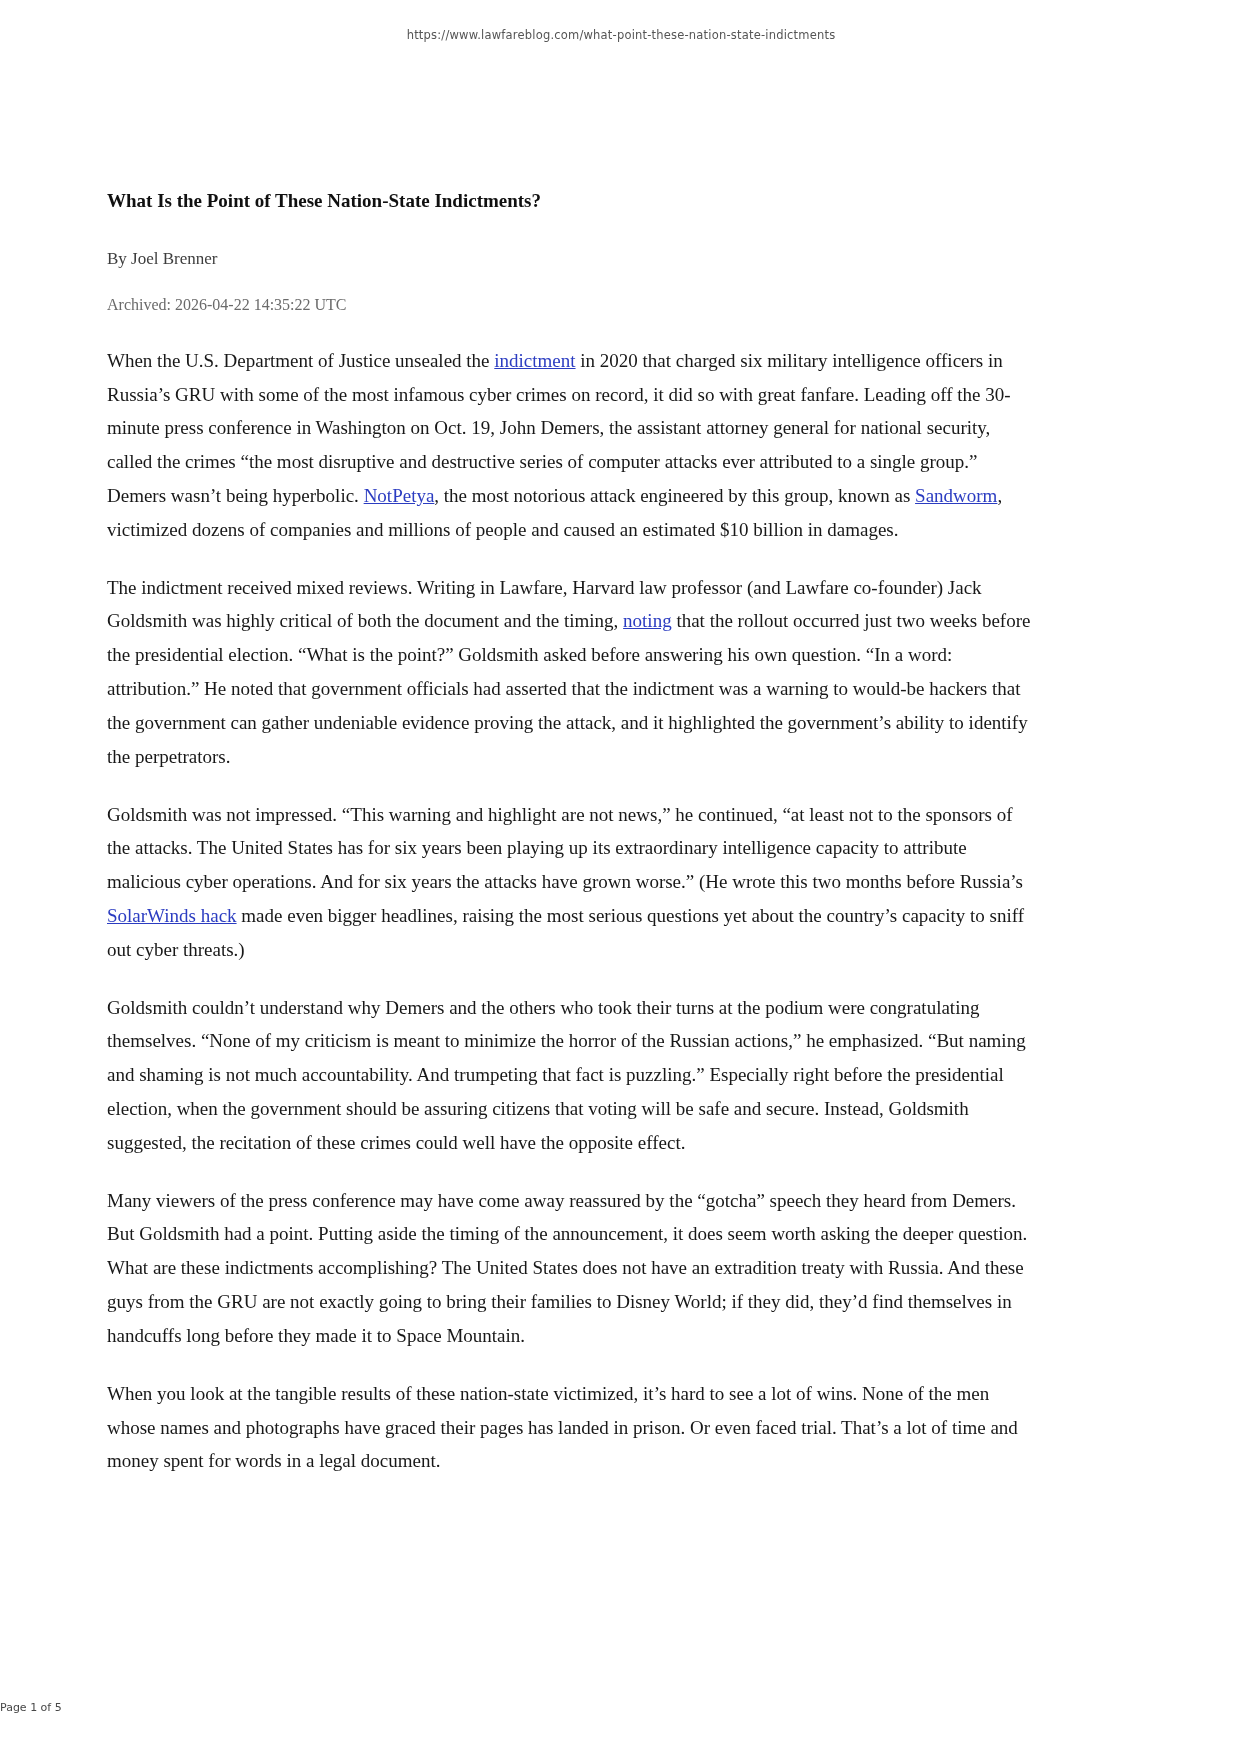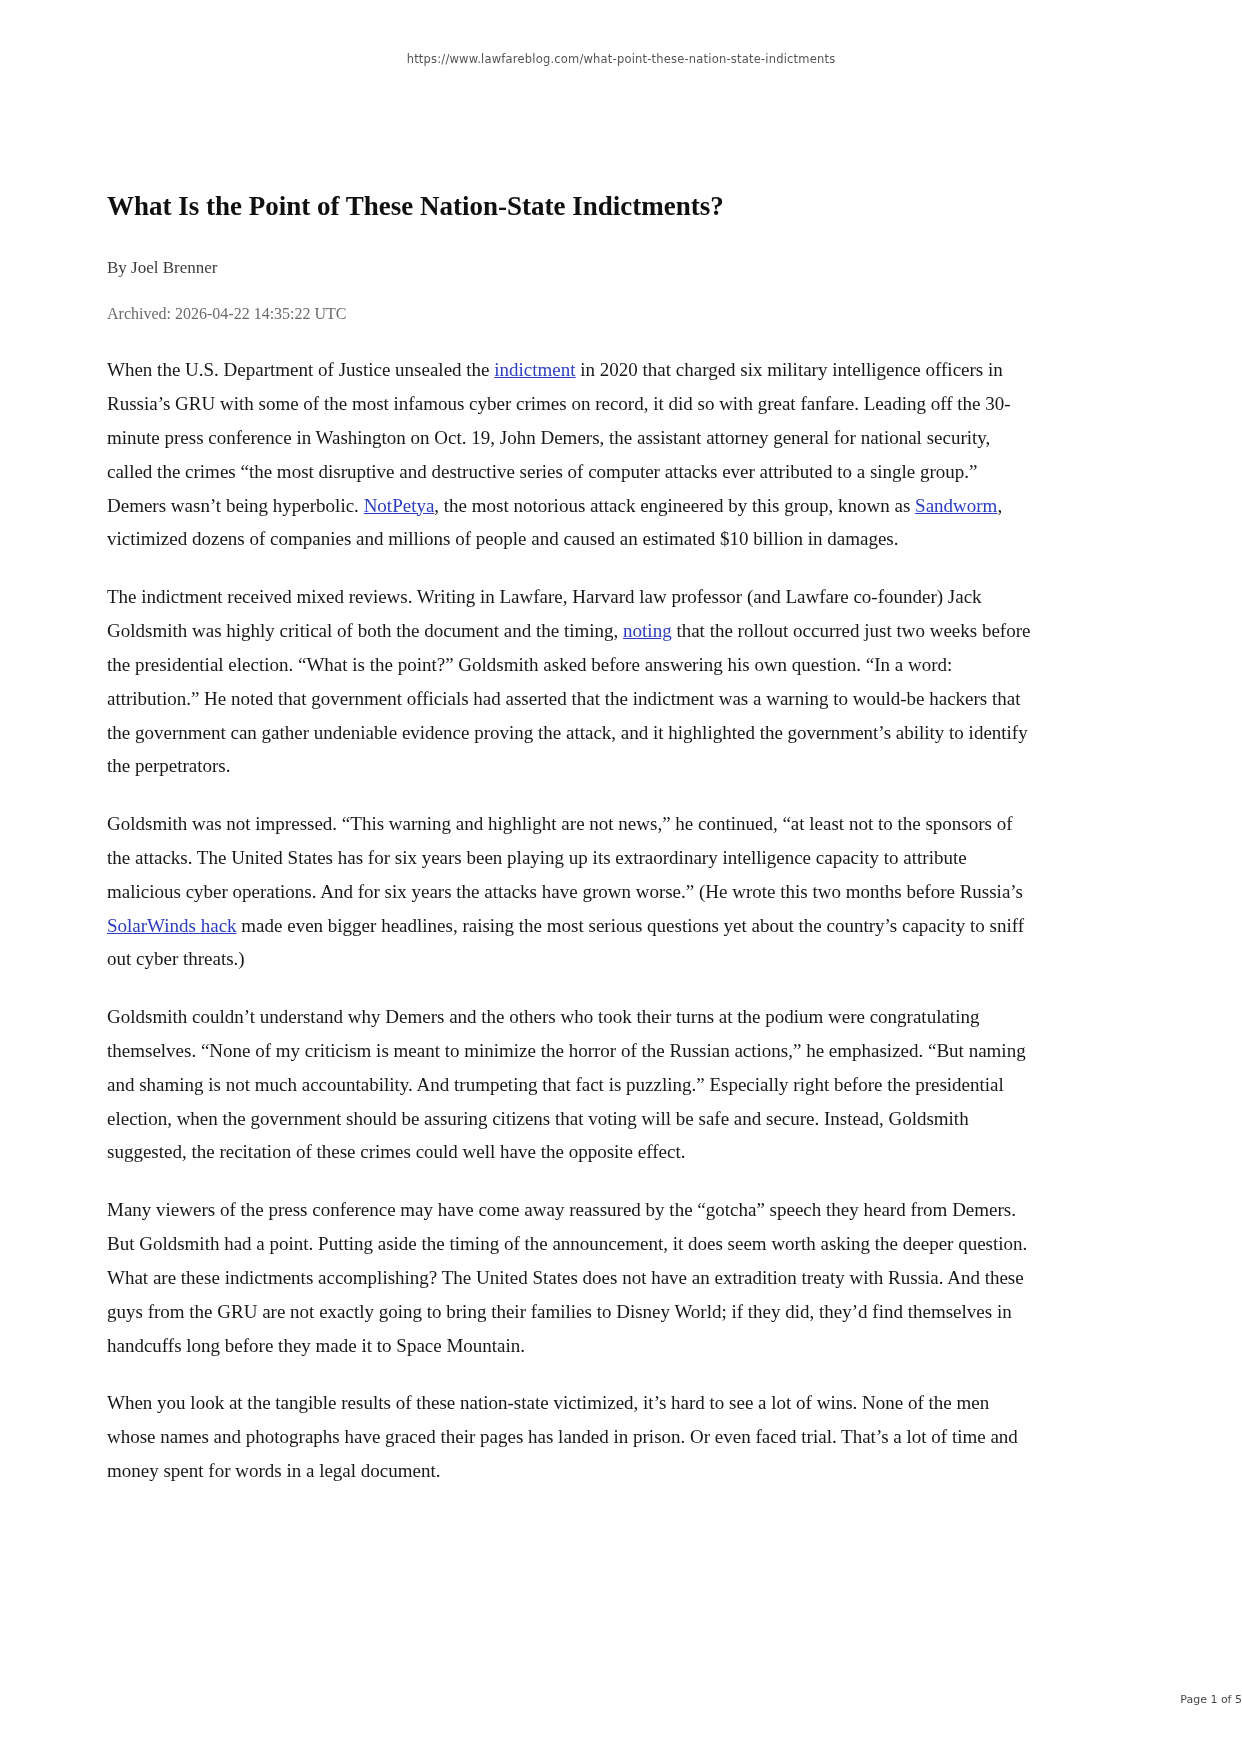--- a/index.html
+++ b/index.html
@@ -18,30 +18,29 @@
   .header-url {
     position: absolute;
     top: 28px;
     left: 0;
     width: 100%;
     text-align: center;
     font-family: "DejaVu Sans", sans-serif;
     font-size: 11.5px;
     color: #555555;
     letter-spacing: 0.2px;
-    margin-top: 24px;
   }
   .content {
     position: absolute;
     left: 107px;
     top: 190px;
     width: 932px;
   }
   .article-title {
-    font-size: 27px;
+    font-size: 19px;
     line-height: 1.2;
     font-weight: bold;
     margin: 0 0 36px 0;
     color: #101010;
     font-family: "Liberation Serif", serif;
   }
   .byline {
     font-size: 17px;
     color: #3d3d3d;
     margin: 0 0 27px 0;
@@ -57,24 +56,24 @@
     margin: 0 0 24px 0;
     color: #181818;
   }
   .article-body a {
     color: var(--link-color, #2b3cc1);
     text-decoration: underline;
     cursor: pointer;
   }
   .page-footer {
     position: absolute;
-    bottom: 50px;
+    bottom: 42px;
     left: 0;
     width: 100%;
-    text-align: right;
+    text-align: left;
     font-family: "DejaVu Sans", sans-serif;
     font-size: 11px;
     color: #474747;
   }
 </style>
 </head>
 <body>
 
 <div class="header-url">https://www.lawfareblog.com/what-point-these-nation-state-indictments</div>
 

